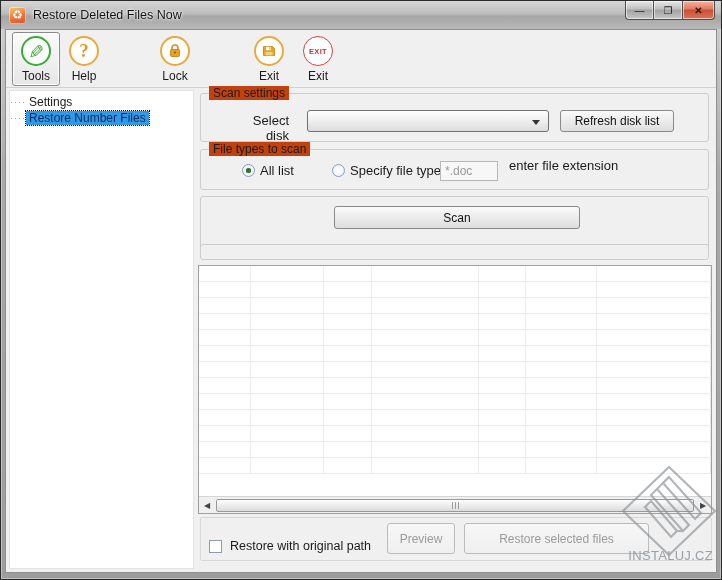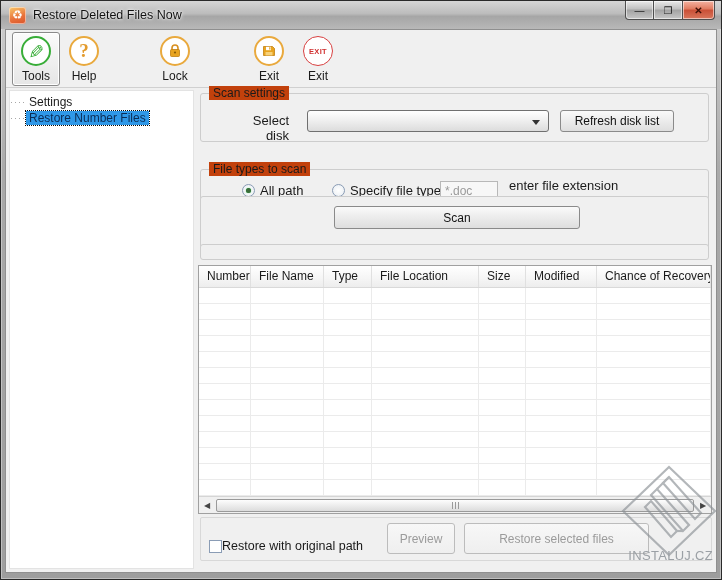--- a/index.html
+++ b/index.html
@@ -94,21 +94,21 @@
     background:#f0f0f0; border-top:1px solid #d5d5d5; display:flex; align-items:center; }
   .scroll-arrow { width:16px; height:15px; display:flex; align-items:center; justify-content:center;
     font-size:8px; color:#444; }
   .scroll-thumb { flex:1; height:13px; margin:0 1px; border:1px solid #9a9a9a; border-radius:2px;
     background: linear-gradient(180deg,#fdfdfd,#dcdcdc);
     display:flex; align-items:center; justify-content:center; gap:2px; }
   .grip { width:1px; height:7px; background:#9a9a9a; }
   
   .footer-panel { position:absolute; left:194px; top:487px; width:512px; height:44px;
     border:1px solid #d8d8d8; border-radius:2px; }
-  .footer-check { position:absolute; left:8px; top:21px; display:flex; align-items:center; gap:0; }
+  .footer-check { position:absolute; left:8px; top:21px; display:flex; align-items:center; gap:8px; }
   .footer-check .form-label { font-size:12.5px; }
   
   .watermark { position:absolute; right:0px; bottom:14px; width:104px; height:104px;
     z-index:50; pointer-events:none; }
   .wm-text { position:absolute; right:8px; bottom:16px; z-index:51; font-size:13px;
     color:#9ba0a5; letter-spacing:.3px; pointer-events:none; }
 </style>
 </head>
 <body>
 
@@ -188,50 +188,41 @@
     <div class="groupbox" style="left:194px; top:63px; width:509px; height:49px;">
       <span class="gb-label">Scan settings</span>
       <div class="form-label" style="position:absolute; left:30px; top:19px; width:58px; text-align:right;">Select disk</div>
       <div class="combo" style="left:106px; top:16px; width:242px;">
         <span style="font-size:12px; line-height:20px; padding-left:6px; color:#222;"></span>
         <span class="combo-arrow"></span>
       </div>
       <div class="btn" style="position:absolute; left:359px; top:16px; width:114px; height:22px;">Refresh disk list</div>
     </div>
 
-    <div class="groupbox" style="left:194px; top:119px; width:509px; height:41px;margin-top:20px;">
+    <div class="groupbox" style="left:194px; top:119px; width:509px; height:41px;">
       <span class="gb-label">File types to scan</span>
       <div style="position:absolute; left:41px; top:13px; display:flex; align-items:center; gap:5px;">
         <span class="radio on"></span>
-        <span class="form-label">All path</span>
+        <span class="form-label">All list</span>
       </div>
       <div style="position:absolute; left:131px; top:13px; display:flex; align-items:center; gap:5px;">
         <span class="radio"></span>
         <span class="form-label">Specify file type</span>
       </div>
       <input class="text-input" style="position: absolute; left: 239px; top: 11px;" placeholder="*.doc">
       <div class="form-label" style="position:absolute; left:308px; top:8px;">enter file extension</div>
     </div>
 
     <div class="groupbox" style="left:194px; top:166px; width:509px; height:56px;">
       <div class="btn" style="position:absolute; left:133px; top:9px; width:246px; height:23px;">Scan</div>
     </div>
 
     <div class="groupbox" style="left:194px; top:214px; width:509px; height:16px;"></div>
 
     <div class="table">
-      <div class="thead">
-          <div class="th" style="width: 52px;">Number</div>
-          <div class="th" style="width: 73px;">File Name</div>
-          <div class="th" style="width: 48px;">Type</div>
-          <div class="th" style="width: 107px;">File Location</div>
-          <div class="th" style="width: 47px;">Size</div>
-          <div class="th" style="width: 71px;">Modified</div>
-          <div class="th" style="width: 114px;">Chance of Recovery</div>
-        </div>
       <div class="tbody">
           <div class="tr">
             <div class="td" style="width: 52px;"></div>
             <div class="td" style="width: 73px;"></div>
             <div class="td" style="width: 48px;"></div>
             <div class="td" style="width: 107px;"></div>
             <div class="td" style="width: 47px;"></div>
             <div class="td" style="width: 71px;"></div>
             <div class="td" style="width: 114px;"></div>
           </div>

